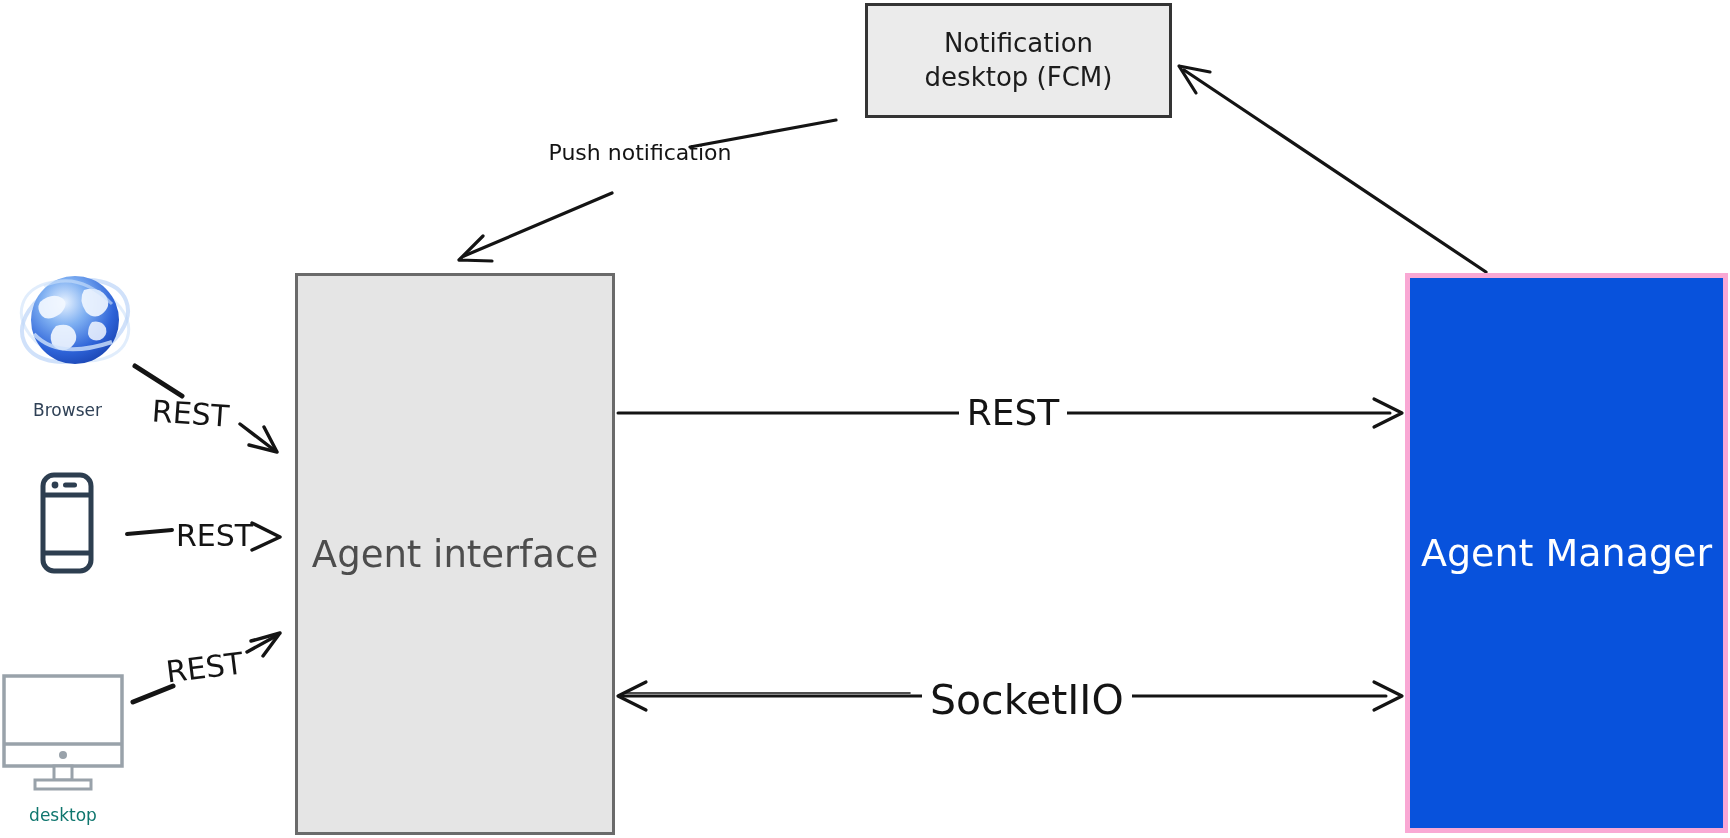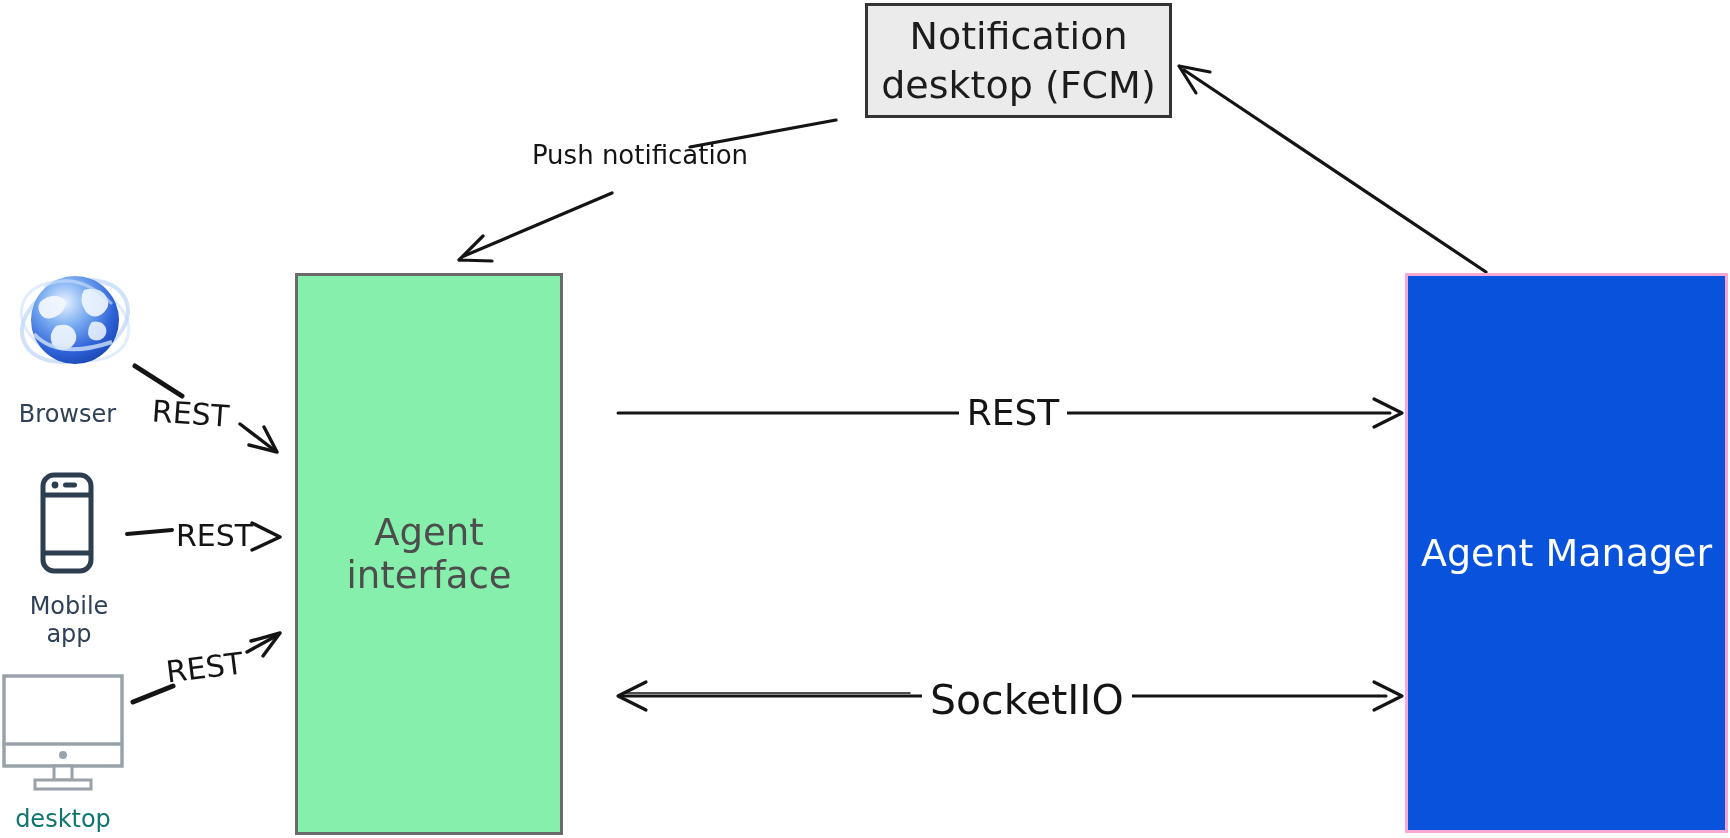--- a/index.html
+++ b/index.html
@@ -2,34 +2,34 @@
 <html><head>
 <meta charset="utf-8">
 <style>
   html,body{margin:0;padding:0;background:#ffffff;}
   #canvas{
     position:relative;width:1730px;height:838px;background:#ffffff;overflow:hidden;
     font-family:"DejaVu Sans","Liberation Sans",sans-serif;color:#141414;
   }
   .box{position:absolute;box-sizing:border-box;display:flex;align-items:center;justify-content:center;text-align:center;}
   #notif-box{left:865px;top:3px;width:307px;height:115px;background:#ebebeb;border:3px solid #343434;
-    font-size:38px;line-height:1.28;color:#1c1c1c;}
-  #interface-box{left:295px;top:273px;width:268px;height:562px;background:#86efac;border:3px solid #6a6a6a;
+    font-size:26px;line-height:1.28;color:#1c1c1c;}
+  #interface-box{left:295px;top:273px;width:320px;height:562px;background:#e5e5e5;border:3px solid #6a6a6a;
     font-size:37px;color:#4d4d4d;}
-  #manager-box{left:1405px;top:273px;width:323px;height:560px;background:#0852dc;border:3px solid #f9a8d4;
+  #manager-box{left:1405px;top:273px;width:323px;height:560px;background:#0852dc;border:5px solid #f9a8d4;
     font-size:38px;color:#ffffff;}
   .edge-label{position:absolute;white-space:nowrap;color:#141414;}
   .lbl-bg{background:#ffffff;padding:0 8px;}
-  #push-label{left:500px;top:140px;width:280px;text-align:center;font-size:26px;}
+  #push-label{left:500px;top:140px;width:280px;text-align:center;font-size:22px;}
   #rest-main-label{left:953px;top:392px;width:120px;text-align:center;font-size:36px;}
   #socket-label{left:922px;top:676px;width:180px;text-align:center;font-size:41px;}
   #rest-browser-label{left:152px;top:396px;font-size:30px;transform:rotate(4deg);}
   #rest-mobile-label{left:176px;top:518px;font-size:30px;}
   #rest-desktop-label{left:166px;top:650px;font-size:30px;transform:rotate(-7deg);}
-  .client-label{position:absolute;text-align:center;font-size:24px;}
+  .client-label{position:absolute;text-align:center;font-size:17px;}
   #browser-label{left:10px;top:400px;width:115px;color:#2f4156;}
   #mobile-label{left:6px;top:592px;width:126px;color:#2f4156;}
   #desktop-label{left:6px;top:805px;width:114px;color:#0f766e;}
   .icon{position:absolute;}
   #globe-icon{left:18px;top:264px;width:114px;height:114px;}
   #phone-icon{left:40px;top:472px;width:54px;height:102px;}
   #monitor-icon{left:2px;top:674px;width:122px;height:118px;}
   #arrows{position:absolute;left:0;top:0;width:1730px;height:838px;pointer-events:none;}
   #arrows path, #arrows line, #arrows polyline{stroke:#141414;stroke-linecap:round;stroke-linejoin:round;fill:none;}
 </style>
@@ -126,21 +126,20 @@
 
   <svg id="monitor-icon" class="icon" viewBox="0 0 122 118">
     <rect x="2" y="2" width="118" height="90" fill="#ffffff" stroke="#99a2aa" stroke-width="3.5"></rect>
     <line x1="3" y1="70" x2="119" y2="70" stroke="#99a2aa" stroke-width="3.5"></line>
     <circle cx="61" cy="81" r="4" fill="#99a2aa"></circle>
     <rect x="52" y="92" width="18" height="14" fill="#ffffff" stroke="#99a2aa" stroke-width="3"></rect>
     <rect x="33" y="106" width="56" height="9" fill="#ffffff" stroke="#99a2aa" stroke-width="3"></rect>
   </svg>
 
   <div id="browser-label" class="client-label">Browser</div>
-  <div id="mobile-label" class="client-label">Mobile app</div>
   <div id="desktop-label" class="client-label">desktop</div>
 
   <div id="push-label" class="edge-label">Push notification</div>
   <div id="rest-main-label" class="edge-label"><span class="lbl-bg">REST</span></div>
   <div id="socket-label" class="edge-label"><span class="lbl-bg">SocketIIO</span></div>
   <div id="rest-browser-label" class="edge-label">REST</div>
   <div id="rest-mobile-label" class="edge-label">REST</div>
   <div id="rest-desktop-label" class="edge-label">REST</div>
 
 </div>

